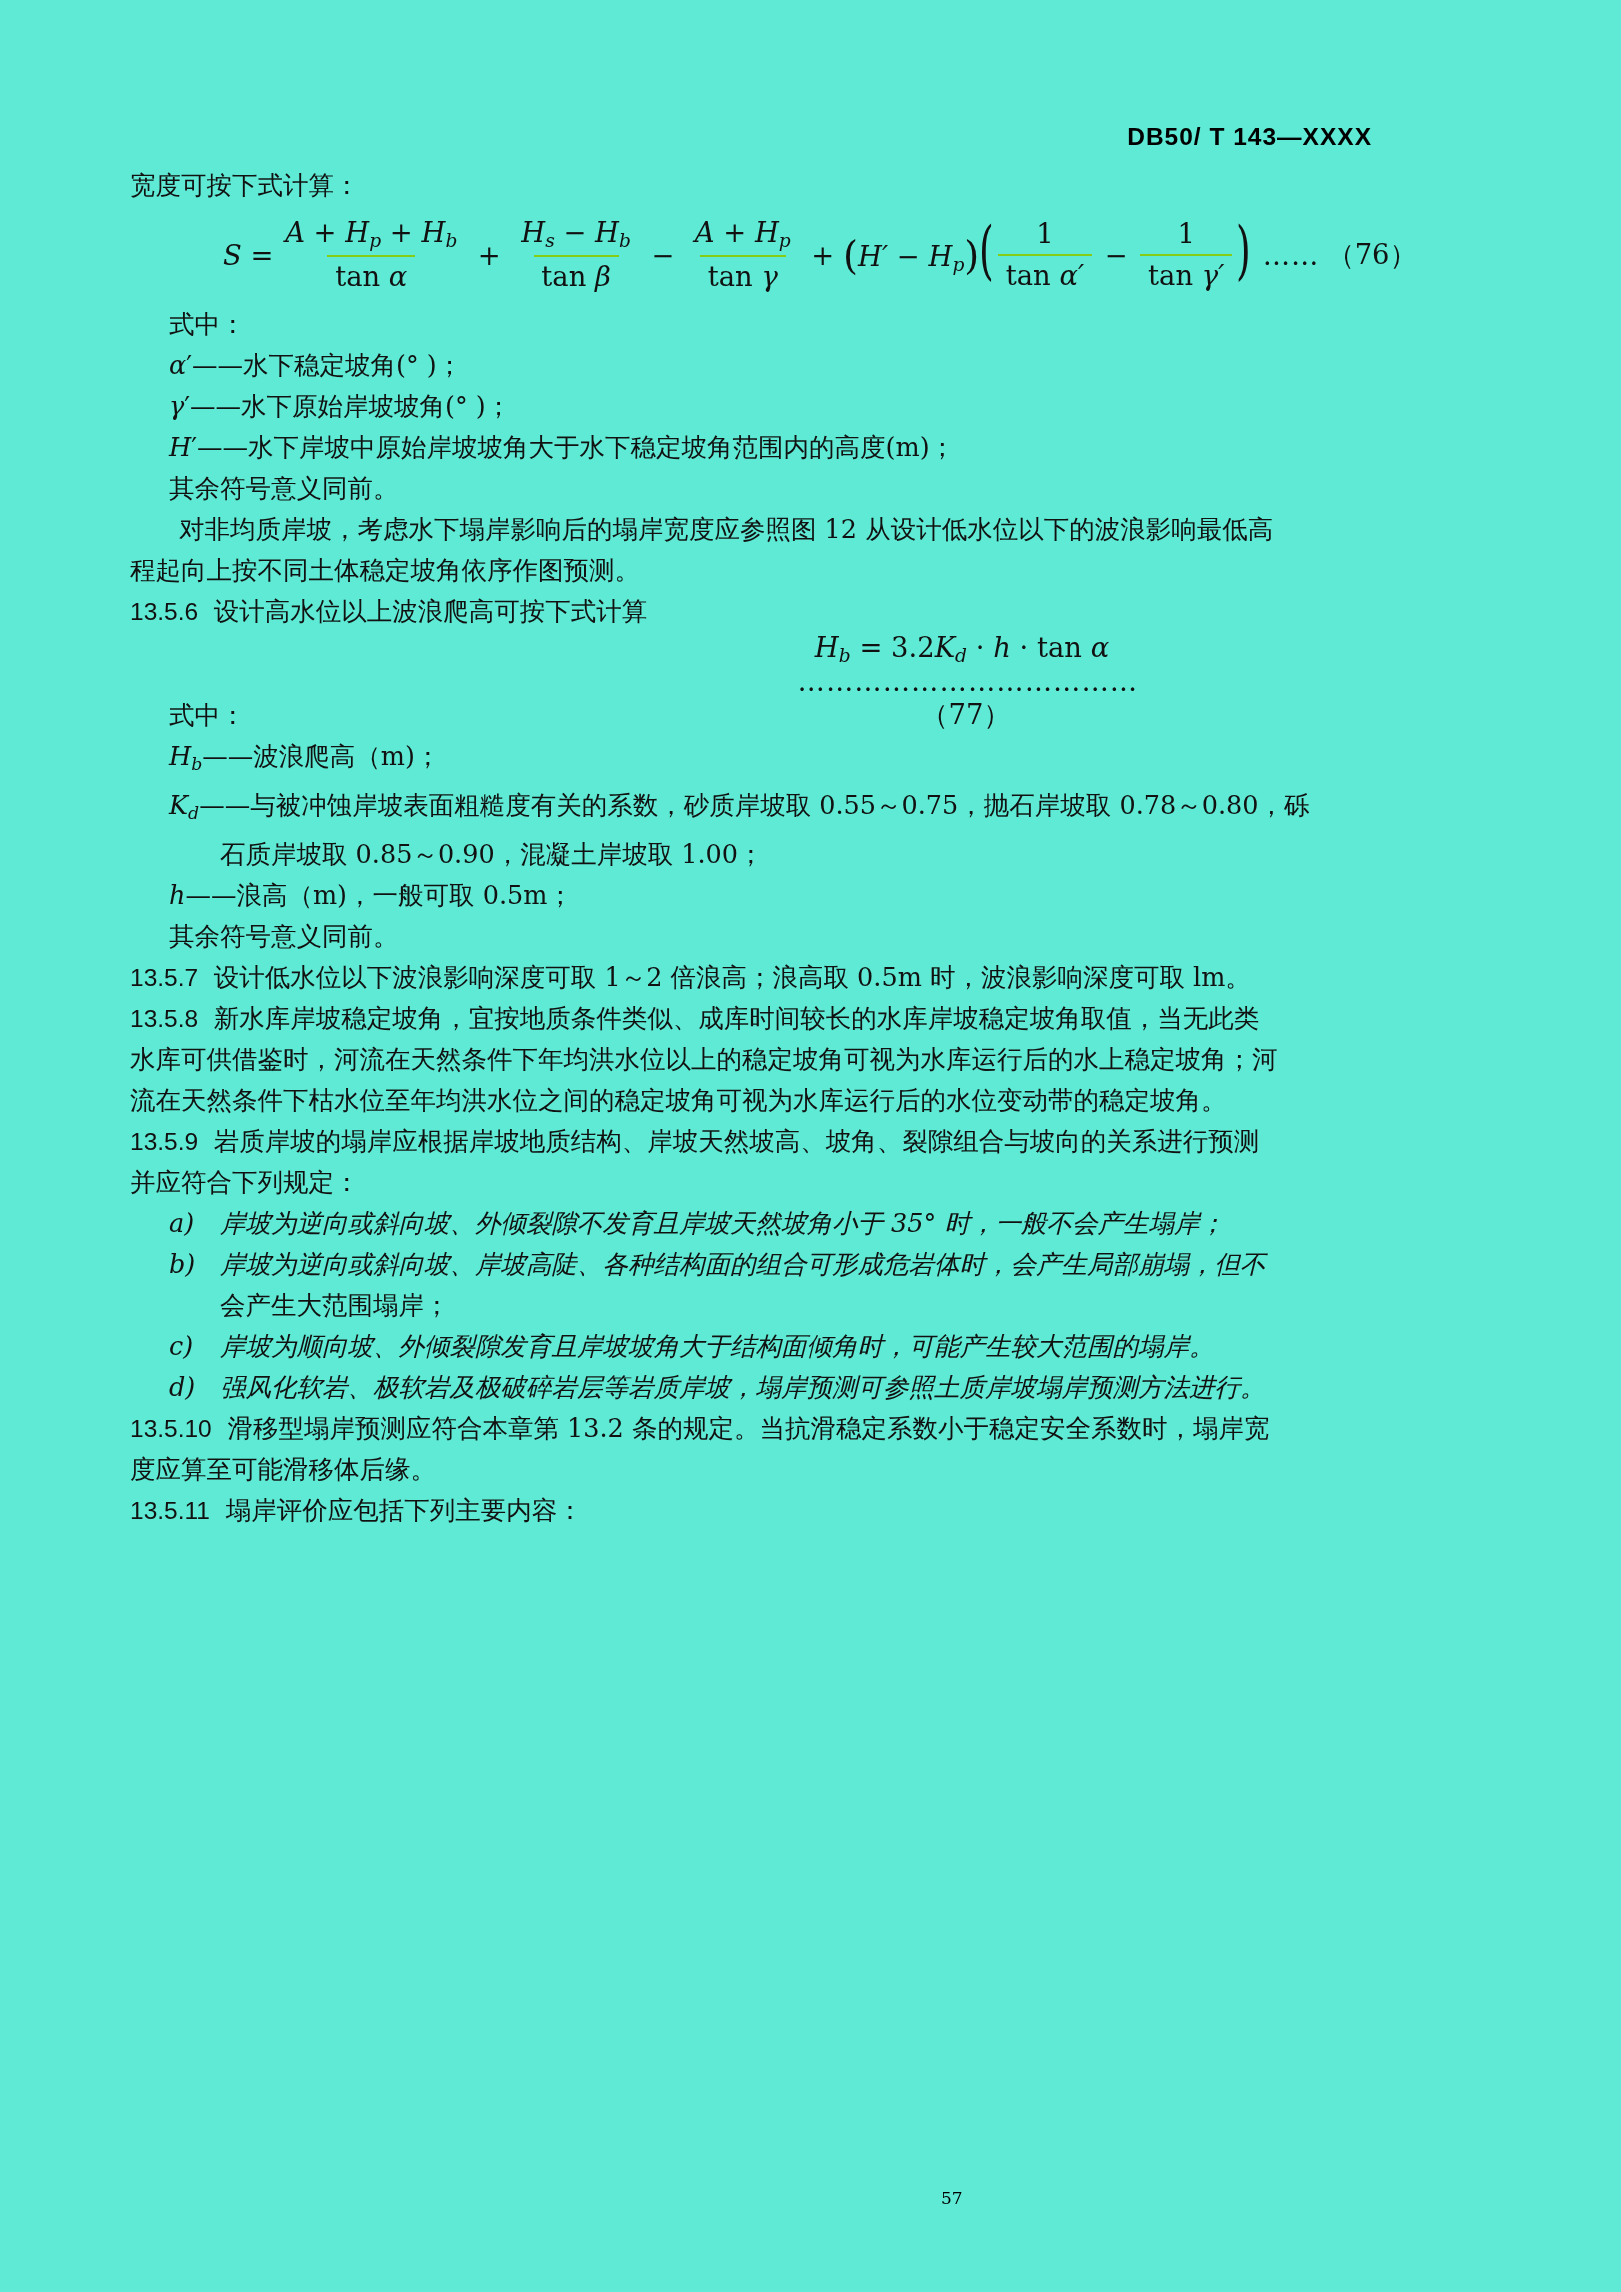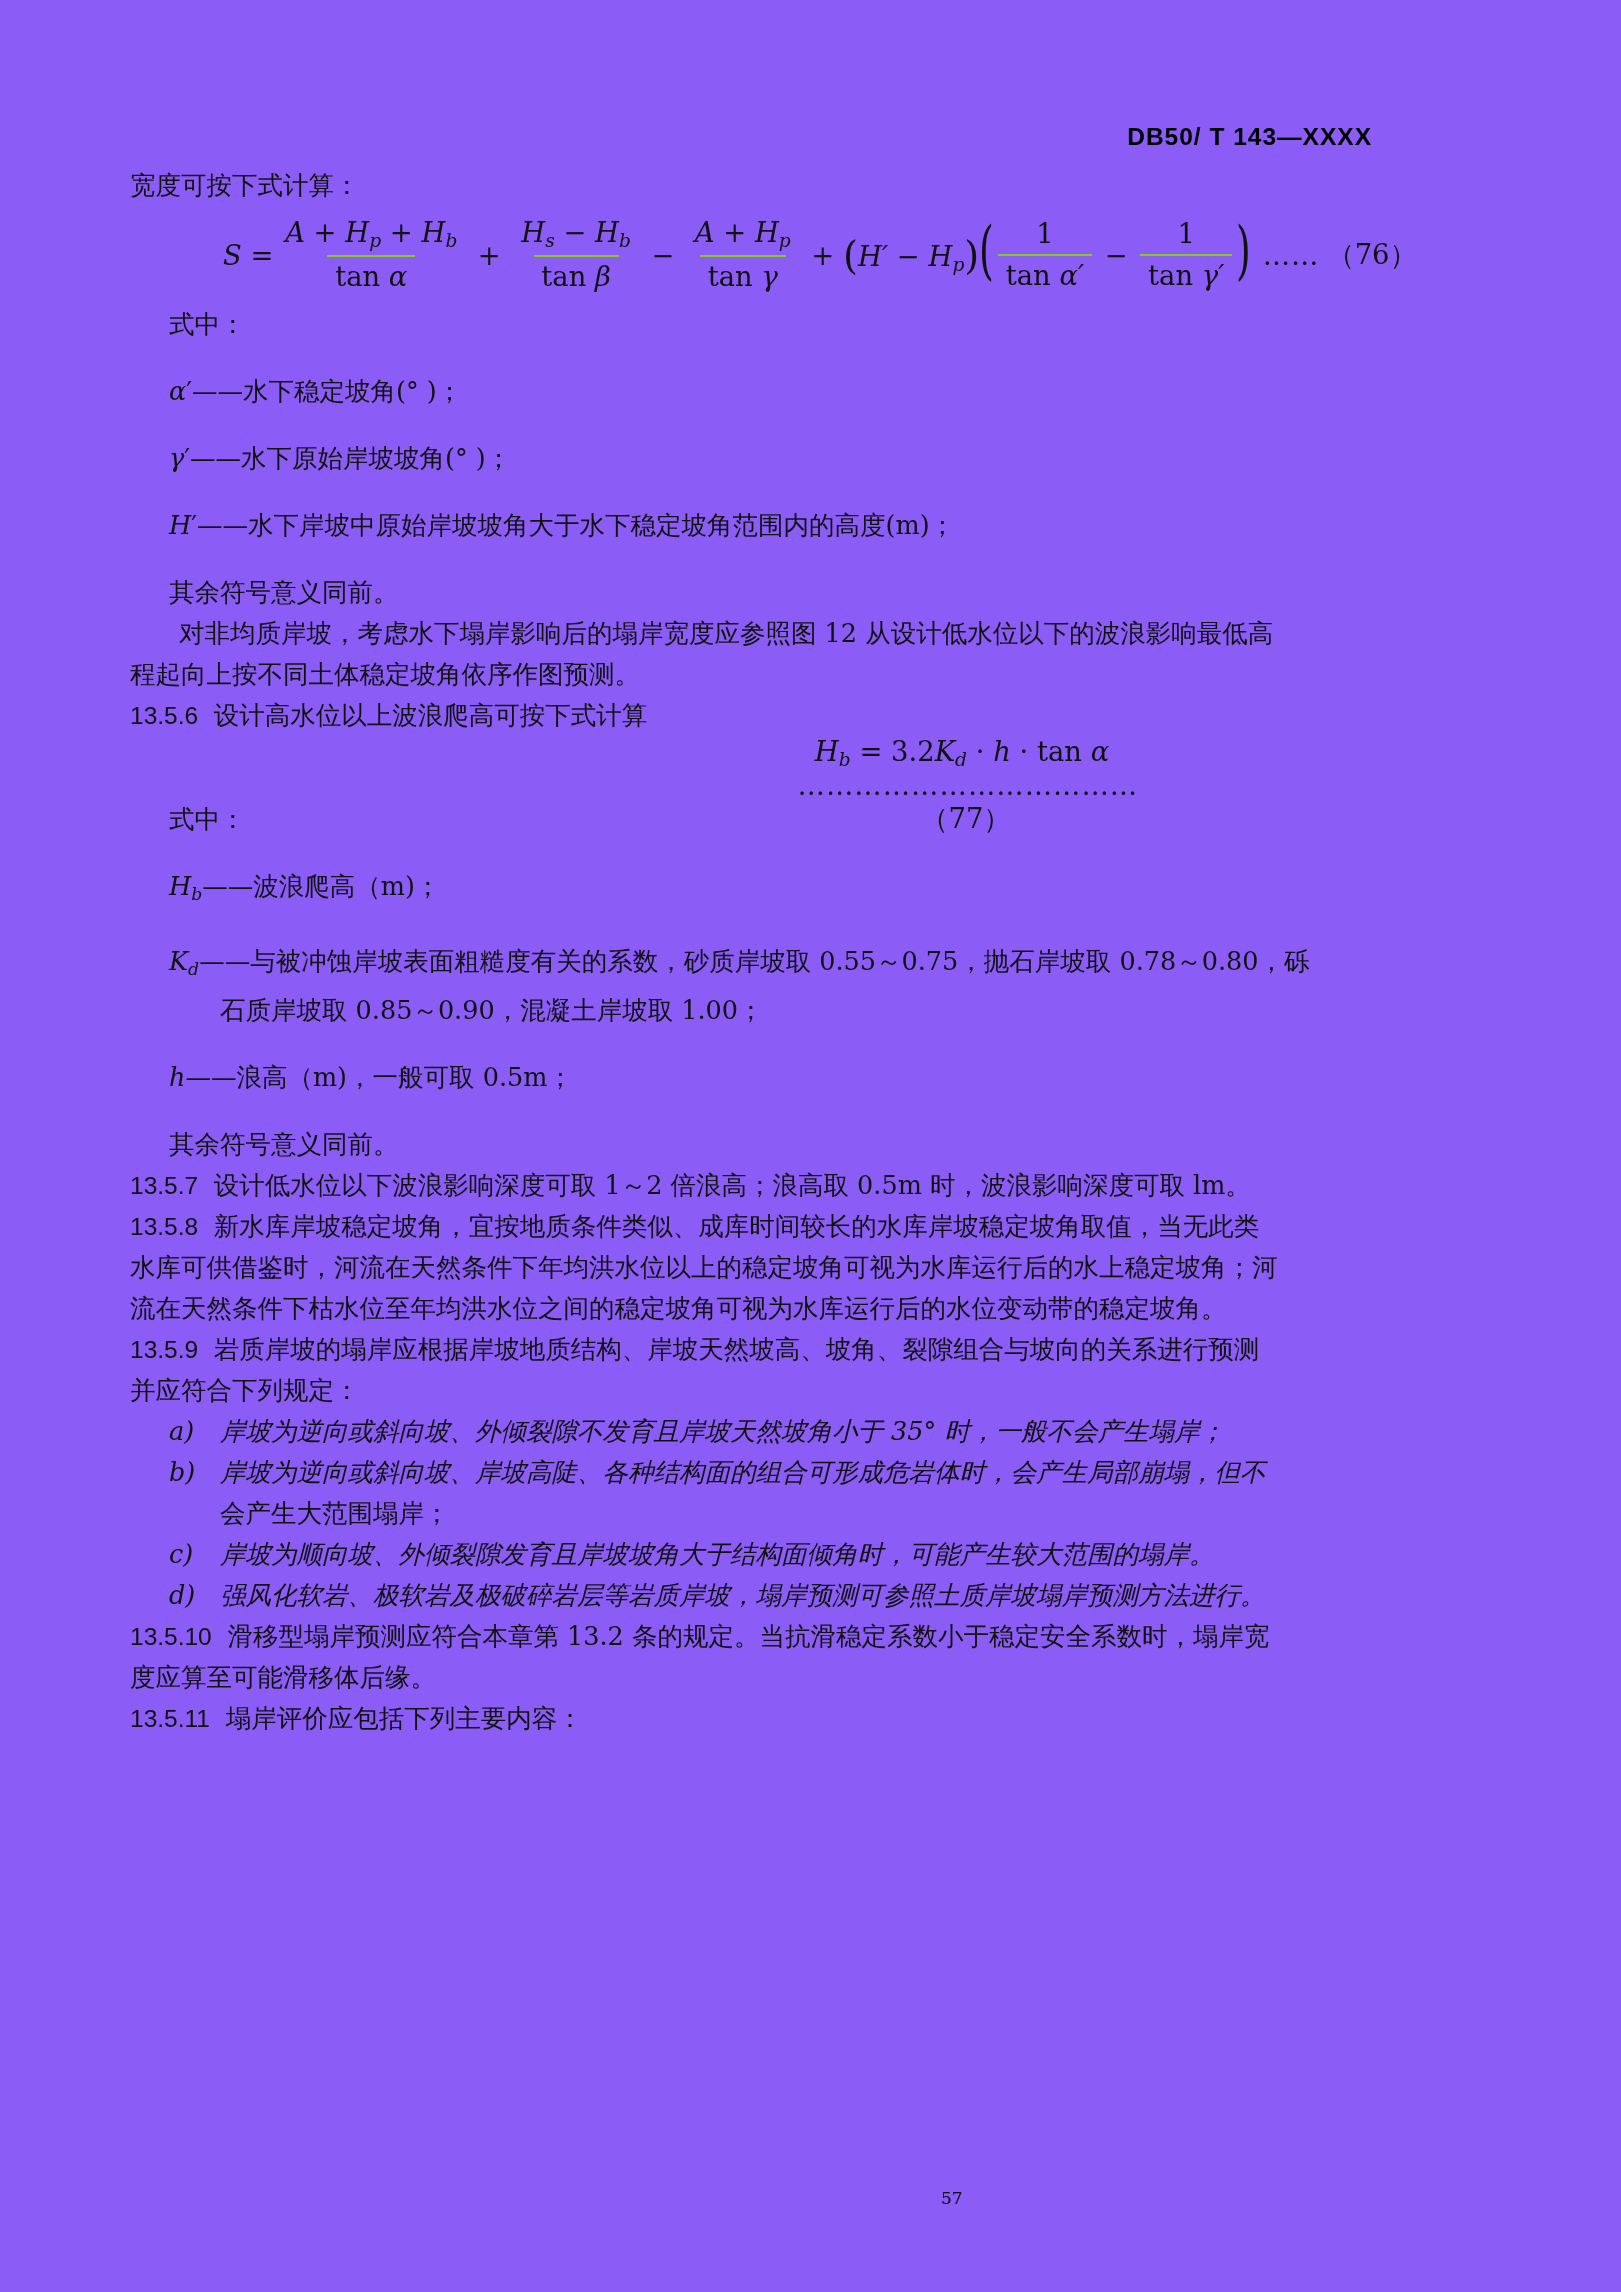--- a/index.html
+++ b/index.html
@@ -1,21 +1,21 @@
 <!DOCTYPE html>
 <html><head>
 <meta charset="utf-8">
 <style>
   * { margin: 0; padding: 0; box-sizing: border-box; }
   html, body { background: #ffffff; }
   .page {
     position: relative;
     width: 1621px;
     height: 2293px;
-    background: #8b5cf6;
+    background: #5eead4;
     color: #111;
     font-family: "DejaVu Serif", "Liberation Serif", serif;
     font-size: 25.5px;
     overflow: hidden;
   }
   .header {
     position: absolute;
     top: 123px;
     left: 0;
     right: 249px;
@@ -27,21 +27,21 @@
     color: #000;
   }
   .content {
     position: absolute;
     left: 130px;
     right: 118px;
     top: 165px;
   }
   .line { line-height: 41px; min-height: 41px; white-space: nowrap; }
   .ind { text-indent: 49px; }
-  .def-line { padding-left: 39px; margin-top: 26px; }
+  .def-line { padding-left: 39px; }
   .def-cont { padding-left: 90px; }
   .shizhong { padding-left: 39px; }
   .secnum {
     font-family: "Liberation Sans", "DejaVu Sans", sans-serif;
     font-size: 24.5px;
     margin-right: 15.7px;
   }
   .list-line { padding-left: 39px; font-style: italic; }
   .list-cont { padding-left: 90px; }
   .marker { display: inline-block; width: 51px; }

